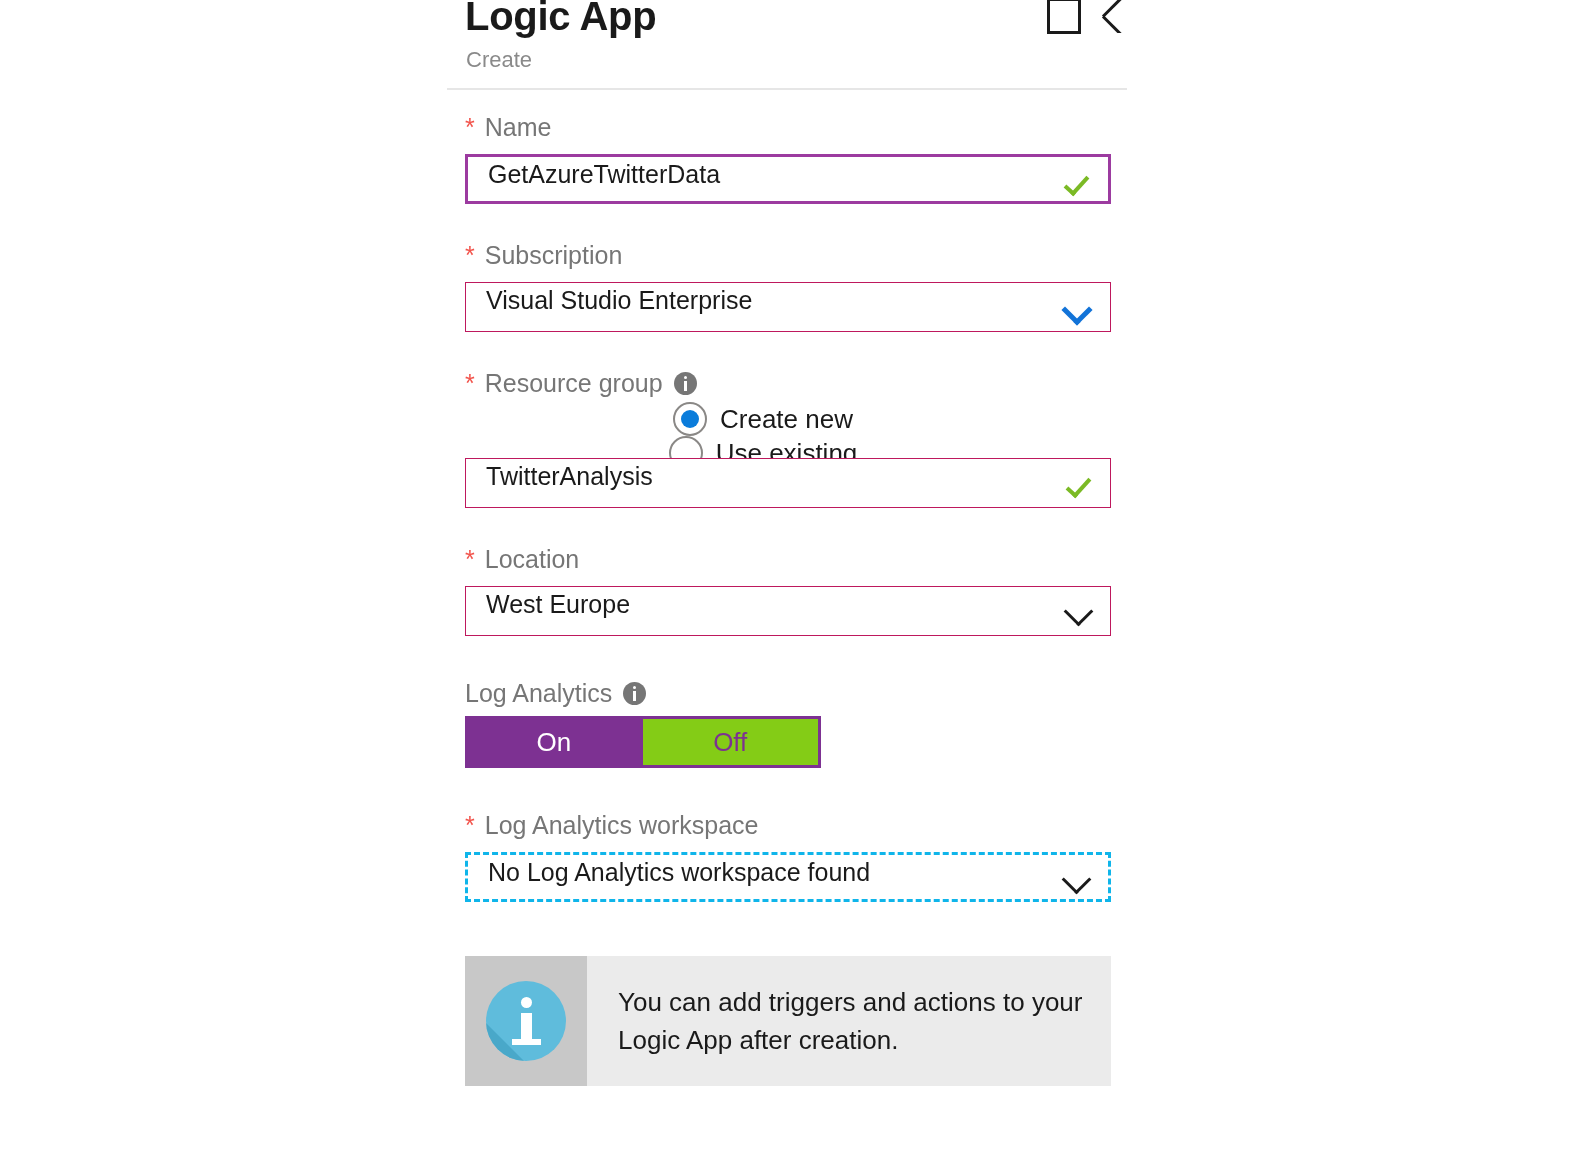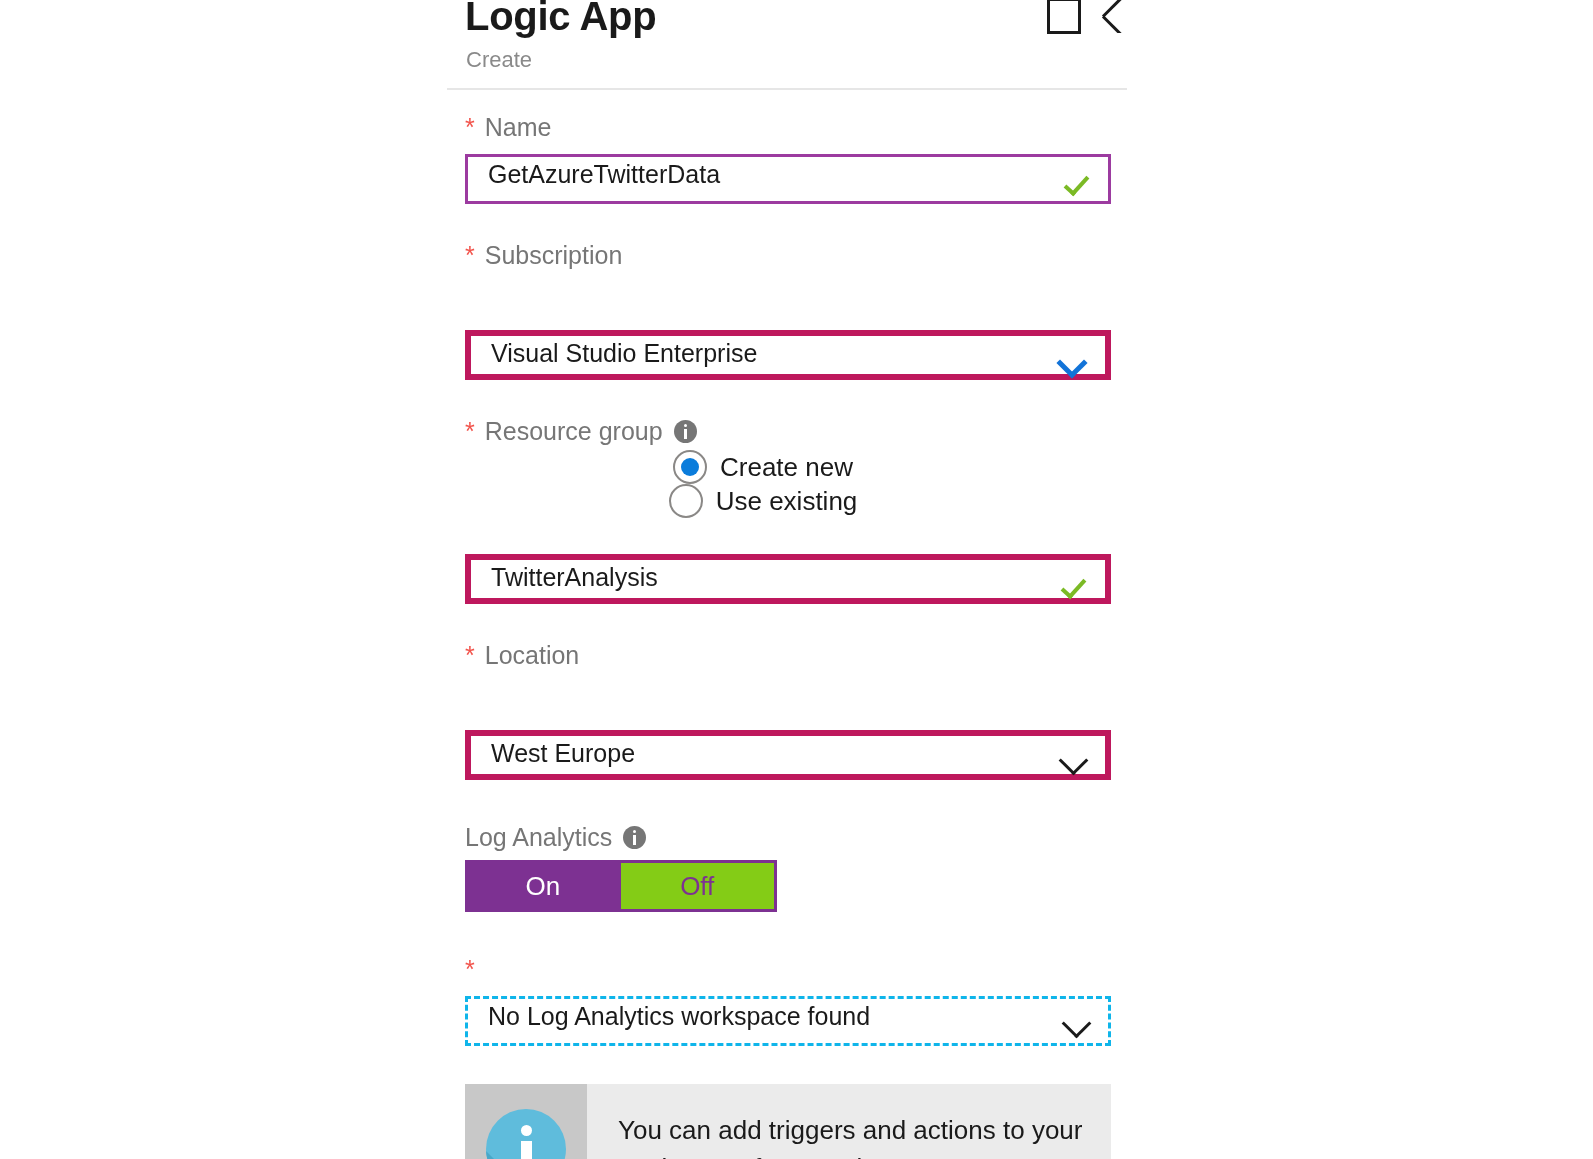--- a/index.html
+++ b/index.html
@@ -152,21 +152,21 @@
 
   
   .control {
     position: relative;
     height: 50px;
     background: #ffffff;
     box-sizing: border-box;
     display: flex;
     align-items: flex-start;
   }
-  .control.text-box  { border: 6px solid #be185d; margin-top: 48px; }
+  .control.text-box  { border: 1px solid #be185d; }
   .control.focused   { border: 3px solid #9c3ba0; }
   .control.dashed    { border: 3px dashed #0fb5ea; }
   .control-value {
     font-size: 25px;
     color: #1a1a1a;
     padding-left: 20px;
     line-height: 34px;
     flex: 1;
     white-space: nowrap;
     overflow: hidden;
@@ -253,21 +253,21 @@
     color: #1a1a1a;
     margin-left: 13px;
     line-height: 34px;
     white-space: nowrap;
   }
 
   
   .toggle {
     display: flex;
     height: 52px;
-    width: 312px;
+    width: 356px;
     margin-top: 6px;
   }
   .toggle-seg {
     flex: 1;
     display: flex;
     align-items: center;
     justify-content: center;
     font-size: 26px;
     box-sizing: border-box;
     cursor: pointer;
@@ -283,21 +283,21 @@
     color: #7d3192;
     border: 3px solid #7d3192;
     border-left: none;
   }
 
   
   .info-banner {
     display: flex;
     width: 646px;
     height: 130px;
-    margin-top: 38px;
+    margin-top: 54px;
     background: #ebebeb;
   }
   .info-banner-icon-cell {
     width: 122px;
     flex: none;
     background: #c8c8c8;
     display: flex;
     align-items: center;
     justify-content: center;
   }
@@ -457,20 +457,21 @@
         <div class="toggle-seg on-state">On</div>
         <div class="toggle-seg off-state">Off</div>
       </div>
     </div>
 
     <div class="gap-lg"></div>
 
     <div class="field">
       <div class="field-label">
         <span class="req-star">*</span>
+        <span>Log Analytics workspace</span>
       </div>
       <div class="gap-sm"></div>
       <div class="control dashed">
         <span class="control-value">No Log Analytics workspace found</span>
         <span class="chevron thin"></span>
       </div>
     </div>
 
     <div class="info-banner">
       <div class="info-banner-icon-cell">

